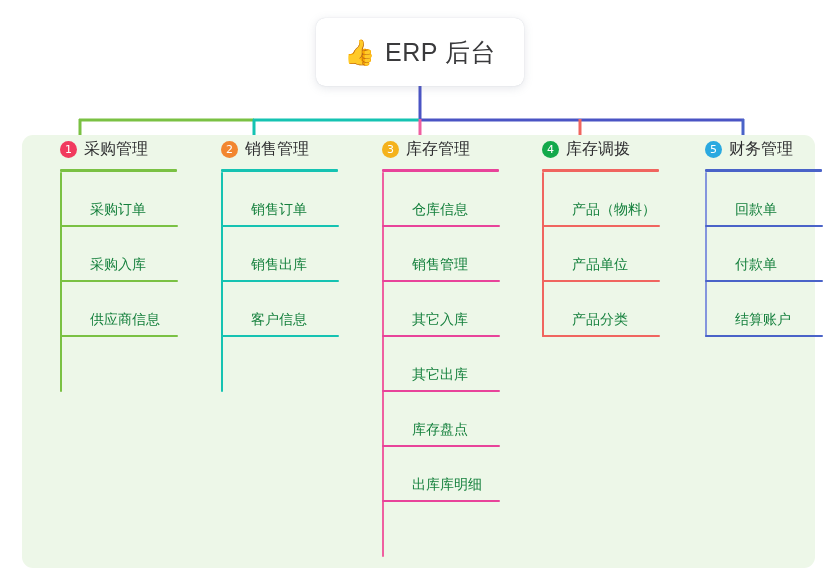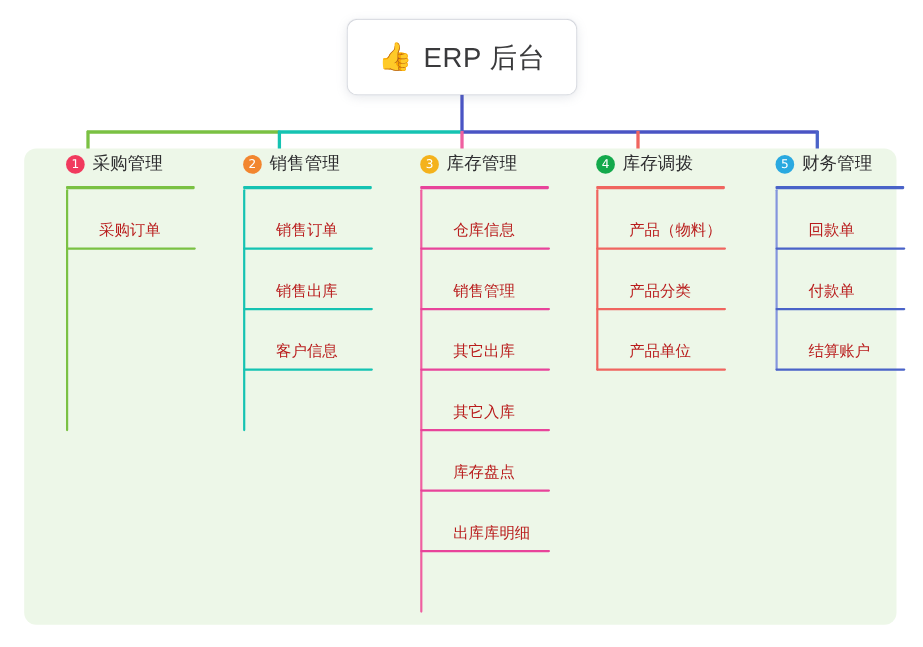--- a/index.html
+++ b/index.html
@@ -120,21 +120,21 @@
   .item {
     height: 55px;
     position: relative;
     box-sizing: border-box;
   }
   .item-label {
     position: absolute;
     left: 8px;
     bottom: 8px;
     font-size: 14px;
-    color: #b91c1c;
+    color: #15803d;
     white-space: nowrap;
   }
   .item-rule {
     position: absolute;
     left: -22px;
     bottom: 0;
     height: 1.6px;
     width: 118px;
     border-radius: 1px;
   }
@@ -168,20 +168,28 @@
         <span class="badge" style="background: rgb(241, 58, 94);">1</span>
         <span class="col-title">采购管理</span>
       </div>
       <div class="header-rule" style="background: rgb(122, 193, 67);"></div>
       <div class="items">
         <div class="spine" style="background: rgb(122, 193, 67); height: 220px;"></div>
         <div class="item">
           <span class="item-label">采购订单</span>
           <div class="item-rule" style="background: rgb(122, 193, 67);"></div>
         </div>
+        <div class="item">
+          <span class="item-label">采购入库</span>
+          <div class="item-rule" style="background: rgb(122, 193, 67);"></div>
+        </div>
+        <div class="item">
+          <span class="item-label">供应商信息</span>
+          <div class="item-rule" style="background: rgb(122, 193, 67);"></div>
+        </div>
       </div>
     </div>
     <div class="column" style="left: 180px;">
       <div class="col-header">
         <span class="badge" style="background: rgb(242, 134, 47);">2</span>
         <span class="col-title">销售管理</span>
       </div>
       <div class="header-rule" style="background: rgb(21, 195, 178);"></div>
       <div class="items">
         <div class="spine" style="background: rgb(21, 195, 178); height: 220px;"></div>
@@ -209,25 +217,25 @@
         <div class="spine" style="background: rgb(239, 95, 160); height: 385px;"></div>
         <div class="item">
           <span class="item-label">仓库信息</span>
           <div class="item-rule" style="background: rgb(232, 68, 154);"></div>
         </div>
         <div class="item">
           <span class="item-label">销售管理</span>
           <div class="item-rule" style="background: rgb(232, 68, 154);"></div>
         </div>
         <div class="item">
+          <span class="item-label">其它入库</span>
+          <div class="item-rule" style="background: rgb(232, 68, 154);"></div>
+        </div>
+        <div class="item">
           <span class="item-label">其它出库</span>
-          <div class="item-rule" style="background: rgb(232, 68, 154);"></div>
-        </div>
-        <div class="item">
-          <span class="item-label">其它入库</span>
           <div class="item-rule" style="background: rgb(232, 68, 154);"></div>
         </div>
         <div class="item">
           <span class="item-label">库存盘点</span>
           <div class="item-rule" style="background: rgb(232, 68, 154);"></div>
         </div>
         <div class="item">
           <span class="item-label">出库库明细</span>
           <div class="item-rule" style="background: rgb(232, 68, 154);"></div>
         </div>
@@ -239,27 +247,27 @@
         <span class="col-title">库存调拨</span>
       </div>
       <div class="header-rule" style="background: rgb(240, 101, 95);"></div>
       <div class="items">
         <div class="spine" style="background: rgb(240, 101, 95); height: 165px;"></div>
         <div class="item">
           <span class="item-label">产品（物料）</span>
           <div class="item-rule" style="background: rgb(240, 101, 95);"></div>
         </div>
         <div class="item">
+          <span class="item-label">产品单位</span>
+          <div class="item-rule" style="background: rgb(240, 101, 95);"></div>
+        </div>
+        <div class="item">
           <span class="item-label">产品分类</span>
           <div class="item-rule" style="background: rgb(240, 101, 95);"></div>
         </div>
-        <div class="item">
-          <span class="item-label">产品单位</span>
-          <div class="item-rule" style="background: rgb(240, 101, 95);"></div>
-        </div>
       </div>
     </div>
     <div class="column" style="left: 664px;">
       <div class="col-header">
         <span class="badge" style="background: rgb(42, 169, 224);">5</span>
         <span class="col-title">财务管理</span>
       </div>
       <div class="header-rule" style="background: rgb(74, 99, 200);"></div>
       <div class="items">
         <div class="spine" style="background: rgb(132, 149, 221); height: 165px;"></div>

